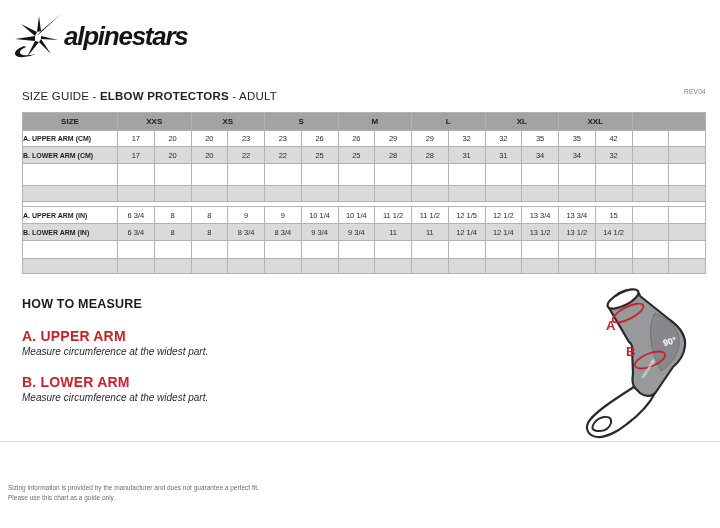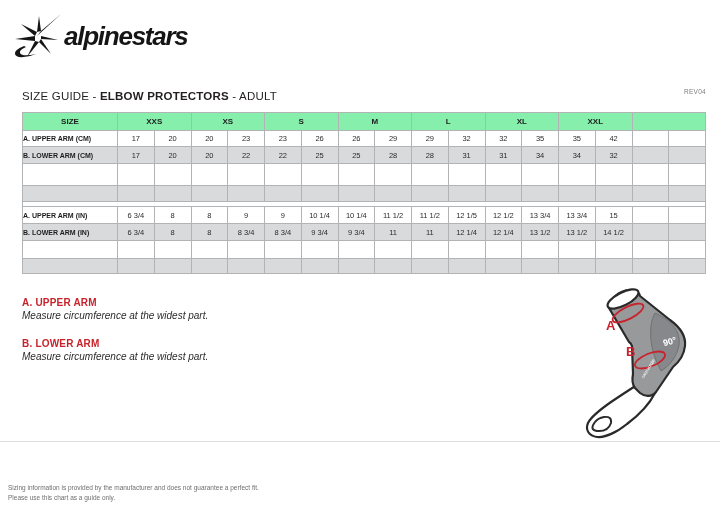--- a/index.html
+++ b/index.html
@@ -20,41 +20,41 @@
   
   .title-row{position:absolute;left:22px;top:86px;width:684px;height:16px;}
   .page-title{font-size:11.5px;letter-spacing:0.2px;color:#231f20;text-align:right;}
   .page-title .bold{font-weight:bold;}
   .rev{position:absolute;right:0;top:2px;font-size:6.5px;color:#7e7e7e;letter-spacing:0.3px;}
 
   
   .table-wrap{position:absolute;left:22px;top:112px;}
   table.size-table{border-collapse:collapse;width:684px;table-layout:fixed;border:1px solid #8c8c8e;}
   table.size-table td,table.size-table th{border:1px solid #b2b3b5;padding:0;overflow:hidden;white-space:nowrap;}
-  thead tr{height:18px;background:#86efac;}
+  thead tr{height:18px;background:#a3a3a3;}
   thead th{font-size:8px;font-weight:bold;text-align:center;color:#1d1d1f;}
   tbody tr.shade-gray{background:#d9dadb;}
   tbody tr.shade-white{background:#ffffff;}
   td.label-cell{font-size:7px;font-weight:bold;text-align:left;padding-left:8px;color:#1d1d1f;}
   td.value-cell{font-size:7.5px;text-align:center;color:#2a2a2c;}
   td.thin-cell{border-left:none;border-right:none;}
   tbody tr:nth-child(1){height:16px;}
   tbody tr:nth-child(2){height:17px;}
   tbody tr:nth-child(3){height:22px;}
   tbody tr:nth-child(4){height:16px;}
   tbody tr:nth-child(5){height:5px;}
   tbody tr:nth-child(6){height:17px;}
   tbody tr:nth-child(7){height:17px;}
   tbody tr:nth-child(8){height:18px;}
   tbody tr:nth-child(9){height:15px;}
 
   
   .howto{position:absolute;left:22px;top:297px;width:430px;}
   .howto h2{margin:0 0 17px 0;font-size:12.5px;font-weight:bold;color:#1d1d1f;letter-spacing:0.2px;}
-  .measure-label{color:#c8232c;font-weight:bold;font-size:10px;margin:0 0 2px 0;letter-spacing:0.2px;}
+  .measure-label{color:#c8232c;font-weight:bold;font-size:14px;margin:0 0 2px 0;letter-spacing:0.2px;}
   .measure-desc{font-size:10px;color:#2a2a2c;margin:0 0 17px 0;font-style:italic;}
 
   
   .illos{position:absolute;left:573px;top:283px;width:140px;height:190px;}
 
   
   .divider{position:absolute;left:0;top:441px;width:720px;border-top:1px solid #dedede;}
   .footer{position:absolute;left:8px;top:483px;font-size:6.5px;line-height:10px;color:#6e6e6e;}
 </style>
 </head>
@@ -271,20 +271,21 @@
             <td class="value-cell"></td>
             <td class="value-cell"></td>
             <td class="value-cell"></td>
             <td class="value-cell"></td>
           </tr>
         </tbody>
     </table>
   </div>
 
   <div class="howto">
+    <h2>HOW TO MEASURE</h2>
     <div>
       <div class="measure-label">A. UPPER ARM</div>
       <div class="measure-desc">Measure circumference at the widest part.</div>
     </div>
     <div>
       <div class="measure-label">B. LOWER ARM</div>
       <div class="measure-desc">Measure circumference at the widest part.</div>
     </div>
   </div>
 

